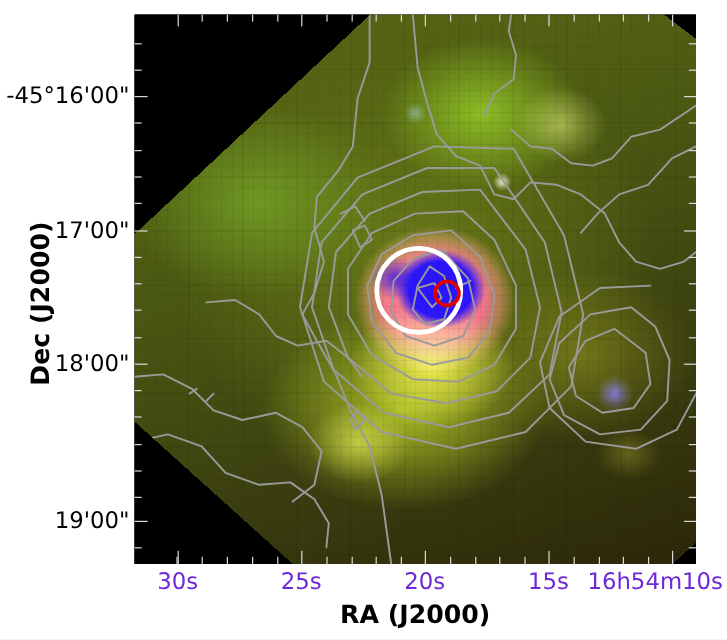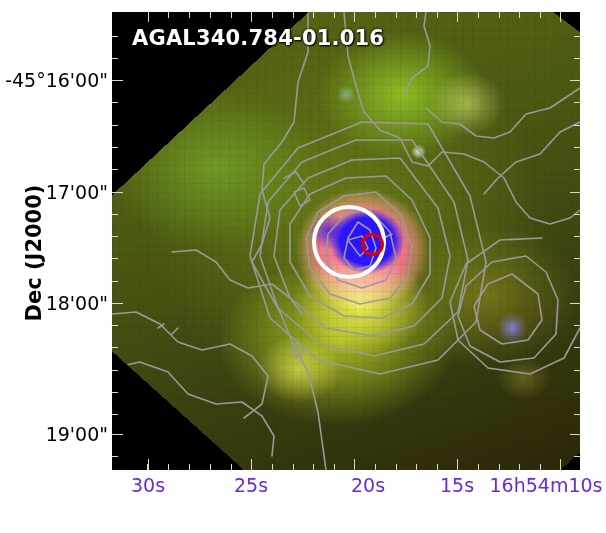--- a/index.html
+++ b/index.html
@@ -159,21 +159,20 @@
         <path d="M46 316 L52 312"></path>
         <path d="M60 322 L66 316"></path>
       </g>
     </svg>
 
     <div class="layer mask-tl"></div>
     <div class="layer mask-bl"></div>
     <div class="layer mask-tr"></div>
     <div class="layer mask-br"></div>
 
-    <div class="title">AGAL340.784-01.016</div>
     <div class="circ-white"></div>
     <div class="circ-red"></div>
 
     <div>
       <div class="tick tick-x" style="left:35px;  height:6px;"></div>
       <div class="tick tick-x" style="left:56px;  height:6px;"></div>
       <div class="tick tick-x" style="left:77px;  height:6px;"></div>
       <div class="tick tick-x" style="left:98px;  height:6px;"></div>
       <div class="tick tick-x" style="left:36px;  height:11px;"></div>
       <div class="tick tick-x" style="left:119px; height:6px;"></div>
@@ -259,27 +258,28 @@
       <div class="tick tick-yr" style="top:380px; width:6px;"></div>
       <div class="tick tick-yr" style="top:402px; width:6px;"></div>
       <div class="tick tick-yr" style="top:422px; width:10px;"></div>
       <div class="tick tick-yr" style="top:444px; width:6px;"></div>
     </div>
   </div>
 
   <div>
     <div class="xlab" style="left:148px;">30s</div>
     <div class="xlab" style="left:251px;">25s</div>
-    <div class="xlab" style="left:368px;text-align:right;">20s</div>
+    <div class="xlab" style="left:354px;text-align:right;">20s</div>
     <div class="xlab" style="left:457px;">15s</div>
     <div class="xlab" style="left:546px;">16h54m10s</div>
   </div>
 
   <div>
     <div class="ylab" style="right:498px;top:80px;">-45°16'00"</div>
     <div class="ylab" style="right:498px;top:192px;">17'00"</div>
     <div class="ylab" style="right:498px;top:303px;">18'00"</div>
     <div class="ylab" style="right:498px;top:434px;">19'00"</div>
   </div>
 
+  <div class="axis-title-x">RA (J2000)</div>
   <div class="axis-title-y">Dec (J2000)</div>
 
 </div>
 
 </body></html>

